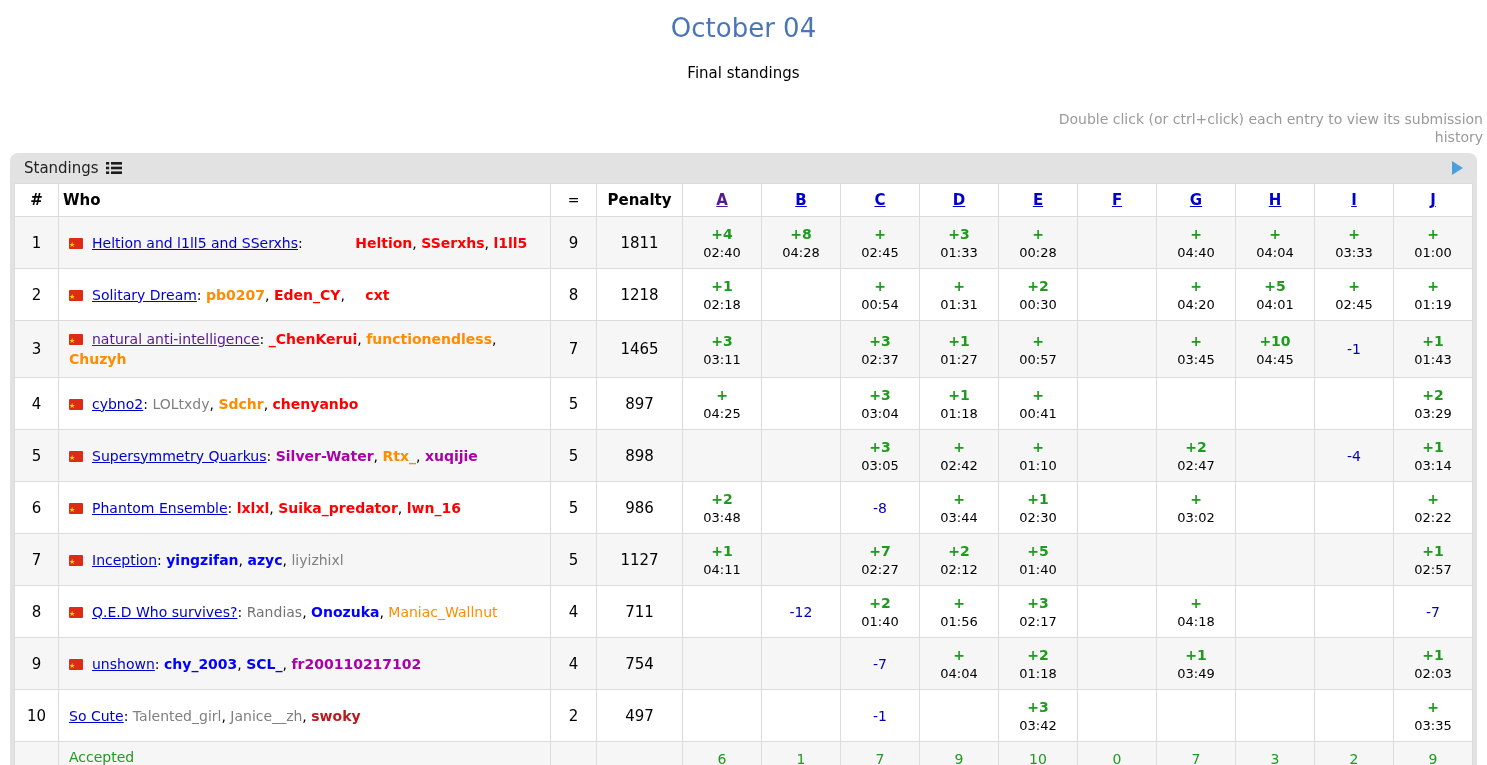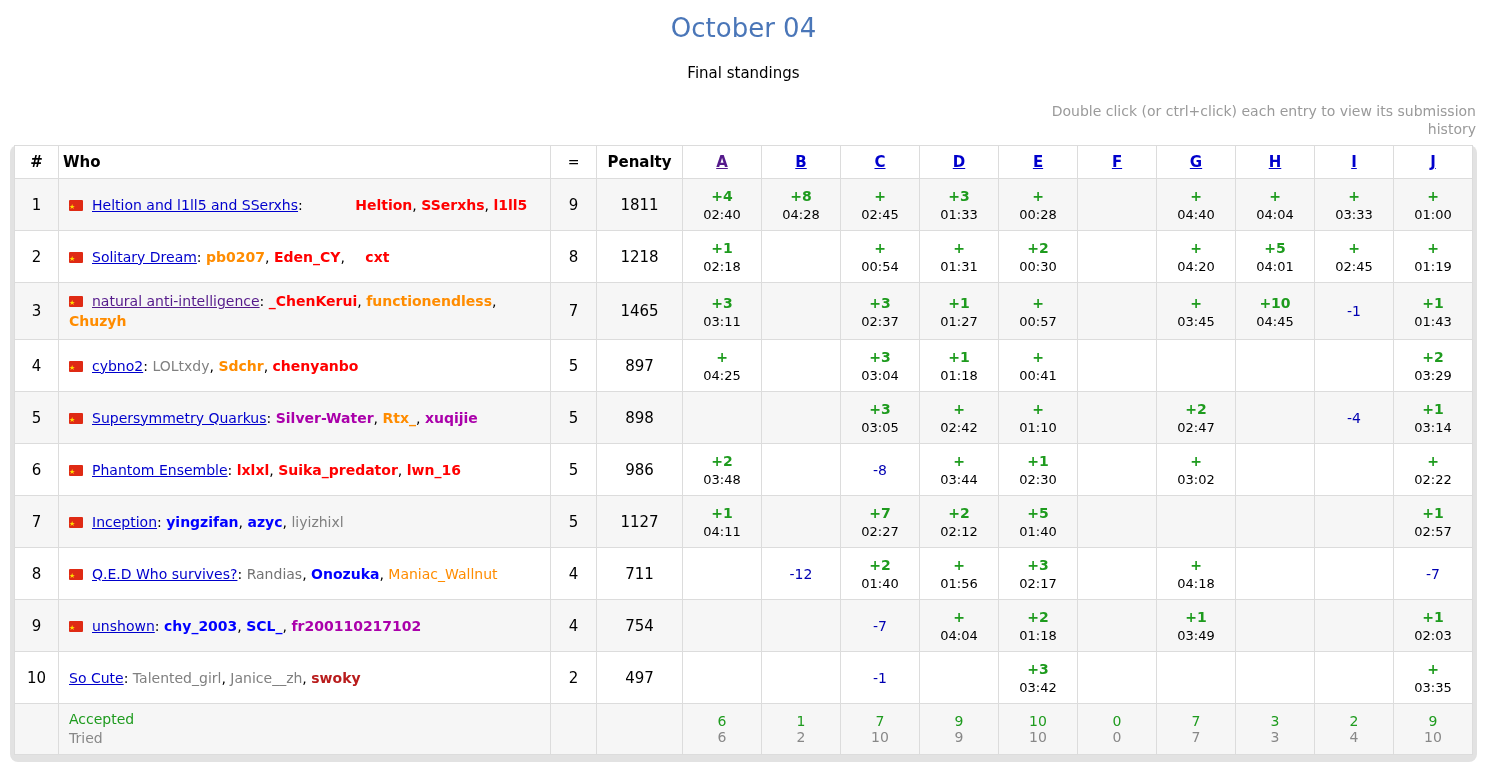--- a/index.html
+++ b/index.html
@@ -19,22 +19,22 @@
     font-weight: normal;
     margin: 13px 0 0 0;
   }
   .page-subtitle {
     text-align: center;
     font-size: 15px;
     margin-top: 21px;
   }
   .hint-wrap {
     text-align: right;
-    padding-right: 11px;
-    margin-top: 20px;
+    padding-right: 4px;
+    margin-top: 28px;
   }
   .hint {
     display: inline-block;
     width: 468px;
     text-align: right;
     color: #9a9a9a;
     font-size: 14px;
     line-height: 18px;
   }
   .frame {
@@ -129,20 +129,36 @@
 
 <div>
   <h1 class="page-title">October 04</h1>
   <div class="page-subtitle">Final standings</div>
   <div class="hint-wrap">
     <span class="hint">Double click (or ctrl+click) each entry to view its submission history</span>
   </div>
 </div>
 
 <div class="frame">
+  <div class="bar">
+    <span class="caption">Standings</span>
+    <span class="list-icon">
+      <svg width="16" height="14" viewBox="0 0 16 14">
+        <g fill="#1c1c1c">
+          <rect x="0" y="1" width="3.2" height="2.6"></rect>
+            <rect x="5" y="1" width="11" height="2.6"></rect>
+          <rect x="0" y="5.7" width="3.2" height="2.6"></rect>
+            <rect x="5" y="5.7" width="11" height="2.6"></rect>
+          <rect x="0" y="10.4" width="3.2" height="2.6"></rect>
+            <rect x="5" y="10.4" width="11" height="2.6"></rect>
+        </g>
+      </svg>
+    </span>
+    <span class="play-icon"></span>
+  </div>
 
   <table>
     <colgroup>
       <col style="width:44px">
         <col style="width:492px">
         <col style="width:46px">
         <col style="width:86px">
     </colgroup>
     <thead>
       <tr id="head-row">

